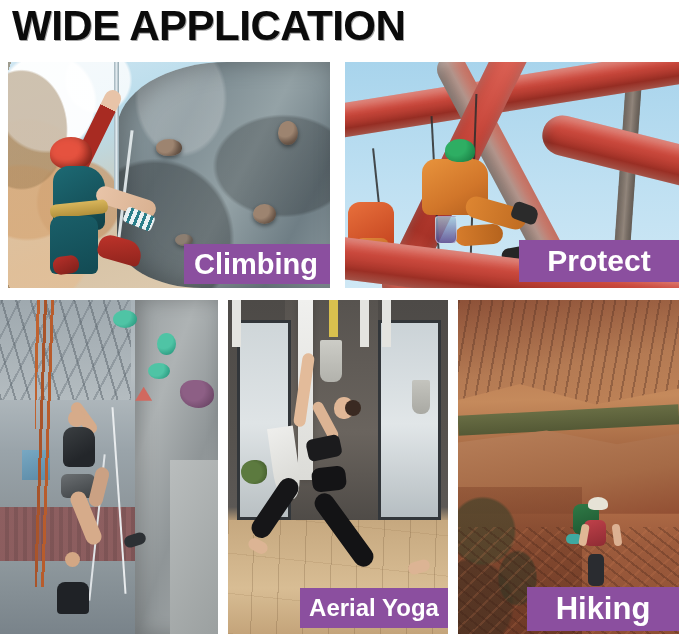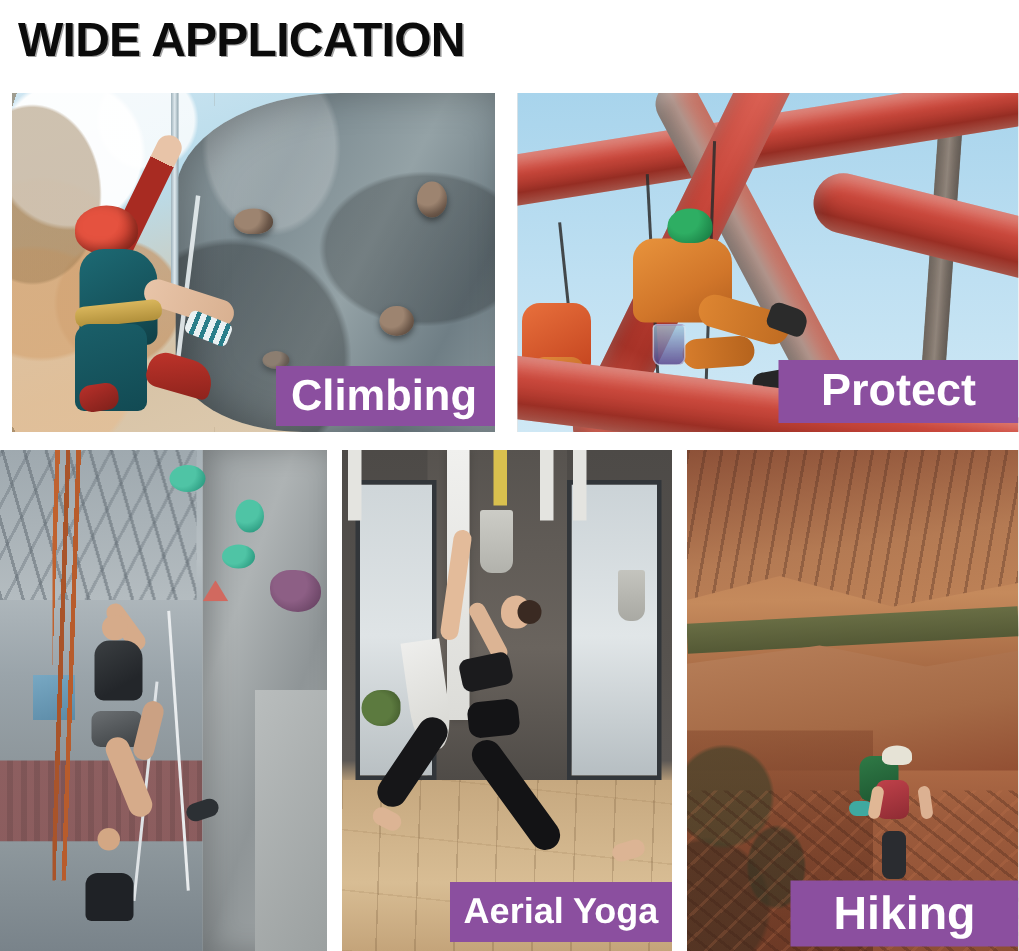--- a/index.html
+++ b/index.html
@@ -20,21 +20,21 @@
     width: 679px;
     height: 634px;
     background: #ffffff;
   }
 
   
   .title {
     position: absolute;
     left: 12px;
     top: 0px;
-    font-size: 32px;
+    font-size: 42px;
     line-height: 52px;
     font-weight: 700;
     letter-spacing: -0.5px;
     color: #0b0b0b;
     text-shadow: 1px 1px 0 rgba(90,90,90,0.55);
     white-space: nowrap;
   }
 
   
   .tile {

